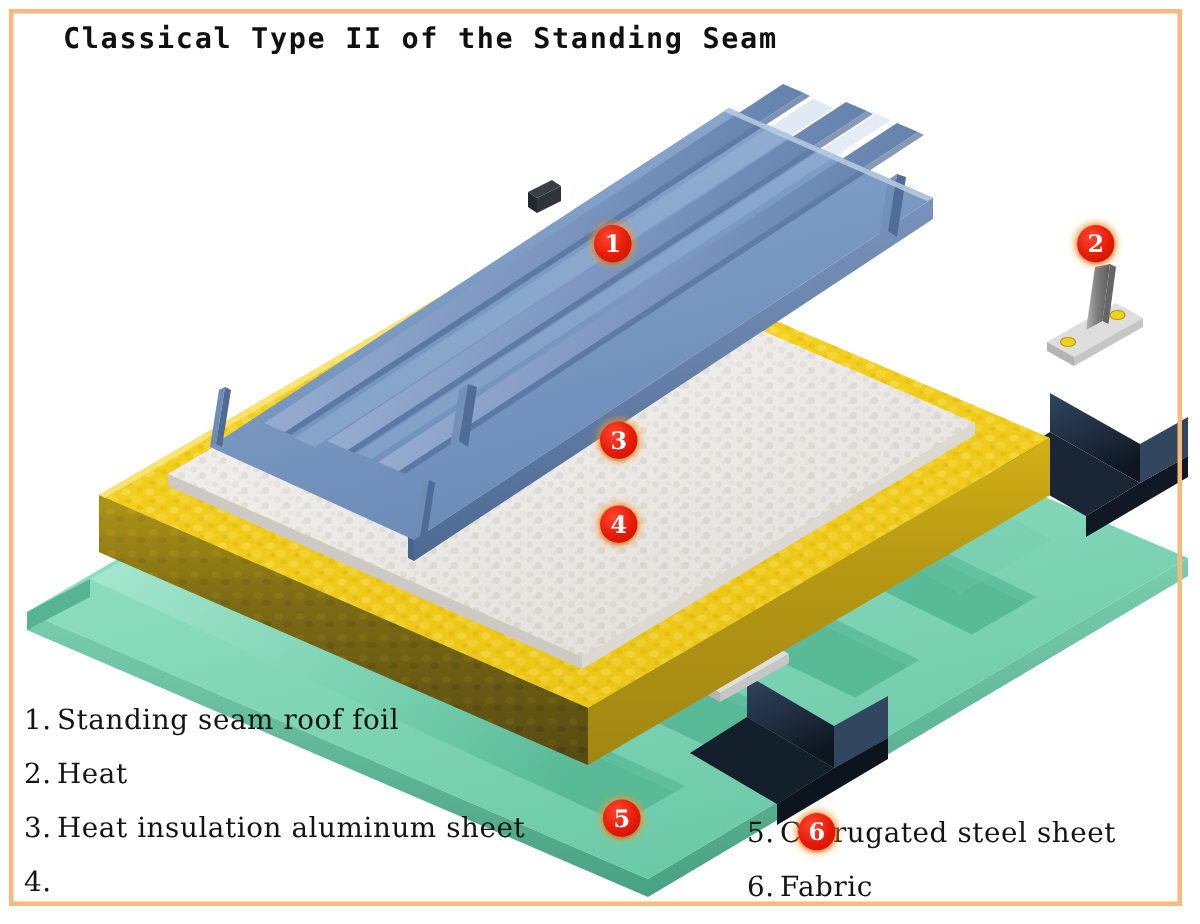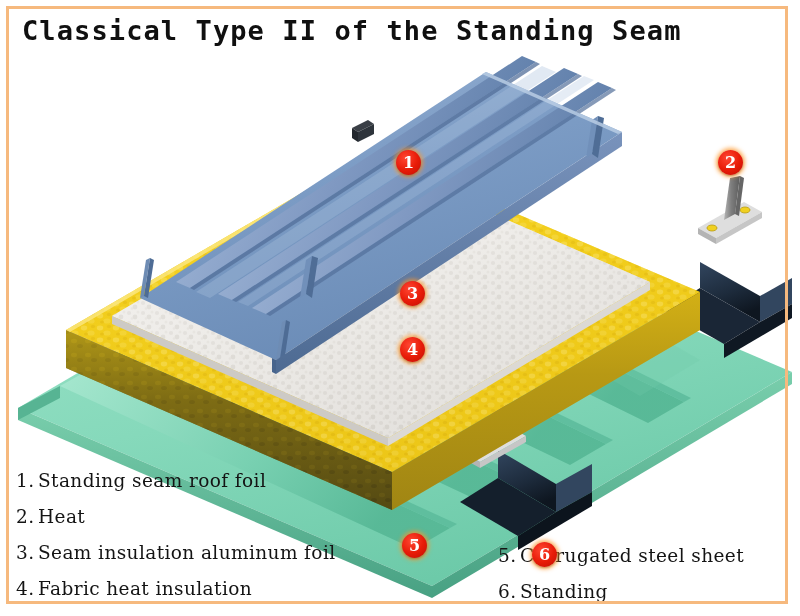--- a/index.html
+++ b/index.html
@@ -2,21 +2,21 @@
 <html><head>
 <meta charset="utf-8">
 <style>
   html,body{margin:0;padding:0;background:#ffffff;}
   body{width:800px;height:616px;overflow:hidden;
        font-family:"DejaVu Sans Mono","Liberation Mono",monospace;}
   #root{position:relative;width:800px;height:616px;background:#ffffff;}
   #frame{position:absolute;left:6px;top:6px;width:782px;height:598px;
          border:3px solid #f6b97e;box-sizing:border-box;background:transparent;
          pointer-events:none;z-index:5;}
-  #title{position:absolute;left:22px;top:15px;font-size:27px;font-weight:bold;
+  #title{position:absolute;left:42px;top:15px;font-size:19px;font-weight:bold;
          letter-spacing:1.1px;color:#101010;white-space:nowrap;z-index:4;
          font-family:"DejaVu Sans Mono","Liberation Mono",monospace;}
   #art{position:absolute;left:0;top:0;width:800px;height:616px;z-index:2;}
   .legend{position:absolute;z-index:4;font-size:18.5px;color:#141414;
           letter-spacing:0.4px;white-space:nowrap;
           font-family:"DejaVu Serif","Liberation Serif",serif;}
   #legend-left{left:16px;top:470px;}
   #legend-right{left:498px;top:545px;}
   .legend-row{display:flex;align-items:baseline;height:36px;}
   .legend-num{width:22px;flex:0 0 auto;}
@@ -245,32 +245,31 @@
     <div class="legend-row">
       <span class="legend-num">1.</span>
       <span class="legend-text">Standing seam roof foil</span>
     </div>
     <div class="legend-row">
       <span class="legend-num">2.</span>
       <span class="legend-text">Heat</span>
     </div>
     <div class="legend-row">
       <span class="legend-num">3.</span>
-      <span class="legend-text">Seam insulation aluminum foil</span>
+      <span class="legend-text">Heat insulation aluminum sheet</span>
     </div>
     <div class="legend-row">
       <span class="legend-num">4.</span>
-      <span class="legend-text">Fabric heat insulation</span>
     </div>
   </div>
 
   <div class="legend" id="legend-right">
     <div class="legend-row">
       <span class="legend-num">5.</span>
       <span class="legend-text">Corrugated steel sheet</span>
     </div>
     <div class="legend-row">
       <span class="legend-num">6.</span>
-      <span class="legend-text">Standing</span>
+      <span class="legend-text">Fabric</span>
     </div>
   </div>
 
 </div>
 
 </body></html>

